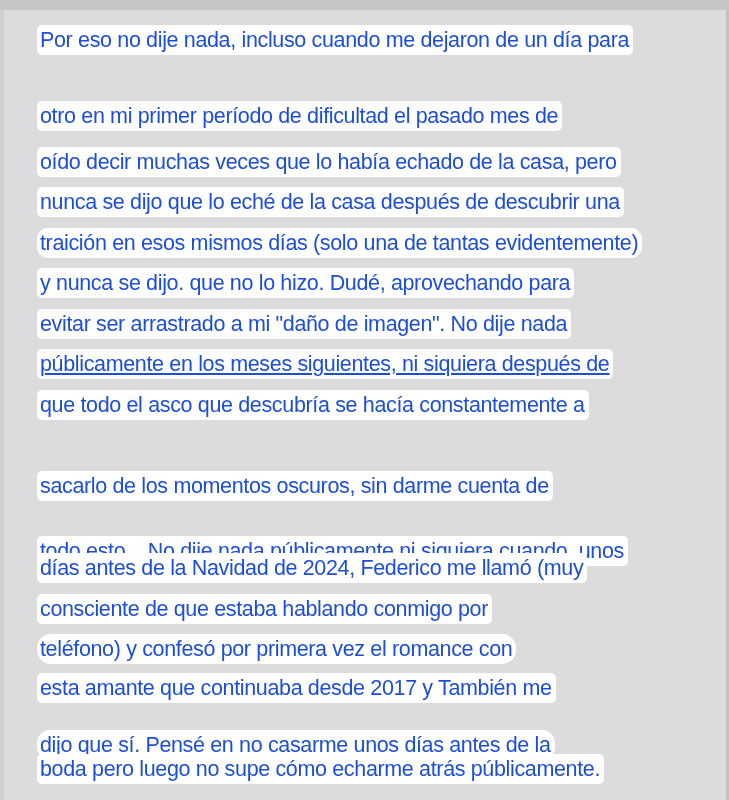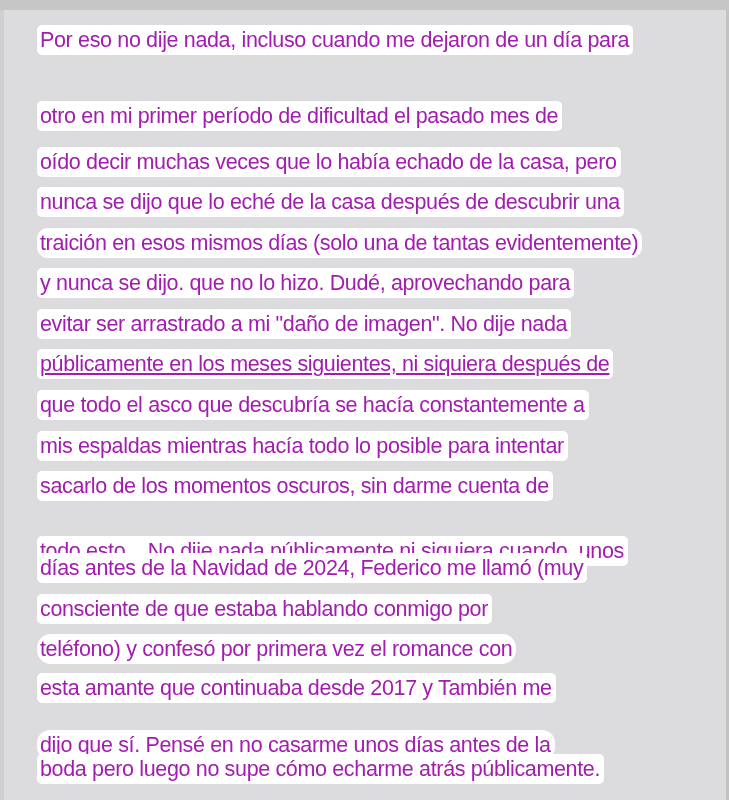--- a/index.html
+++ b/index.html
@@ -10,21 +10,21 @@
   }
   .top-bar { position: absolute; left: 0; top: 0; width: 729px; height: 10px; background: #c6c6c6; }
   .left-strip { position: absolute; left: 0; top: 10px; width: 4px; height: 790px; background: #cfcfcf; }
   .right-strip { position: absolute; right: 0; top: 10px; width: 3px; height: 790px; background: #c2c2c2; }
   .page { position: absolute; left: 4px; top: 10px; width: 722px; height: 790px; background: #dcdbdd; }
   .line {
     position: absolute; left: 33px;
     background: #ffffff; border-radius: 5px;
     height: 30px; line-height: 30px;
     padding: 0 4px 0 3px;
-    font-size: 21.5px; color: #a21caf;
+    font-size: 21.5px; color: #1d4ed8;
     white-space: nowrap;
     letter-spacing: -0.35px;
   }
 </style>
 </head>
 <body>
 
 <div class="top-bar"></div>
 <div class="left-strip"></div>
 <div class="right-strip"></div>
@@ -32,21 +32,20 @@
 <div class="page">
   <div class="line" style="top:15px;">Por eso no dije nada, incluso cuando me dejaron de un día para</div>
   <div class="line" style="top:55px;margin-top:36px;">otro en mi primer período de dificultad el pasado mes de</div>
   <div class="line" style="top:137px;">oído decir muchas veces que lo había echado de la casa, pero</div>
   <div class="line" style="top:177px;">nunca se dijo que lo eché de la casa después de descubrir una</div>
   <div class="line" style="top:218px;border-radius:11px;">traición en esos mismos días (solo una de tantas evidentemente)</div>
   <div class="line" style="top:258px;">y nunca se dijo. que no lo hizo. Dudé, aprovechando para</div>
   <div class="line" style="top:299px;">evitar ser arrastrado a mi "daño de imagen". No dije nada</div>
   <div class="line" style="top:339px;text-decoration:underline;">públicamente en los meses siguientes, ni siquiera después de</div>
   <div class="line" style="top:380px;">que todo el asco que descubría se hacía constantemente a</div>
-  <div class="line" style="top:421px;">mis espaldas mientras hacía todo lo posible para intentar</div>
   <div class="line" style="top:461px;">sacarlo de los momentos oscuros, sin darme cuenta de</div>
   <div class="line" style="top:502px;margin-top:24px;">todo esto. . No dije nada públicamente ni siquiera cuando, unos</div>
   <div class="line" style="top:543px;">días antes de la Navidad de 2024, Federico me llamó (muy</div>
   <div class="line" style="top:584px;">consciente de que estaba hablando conmigo por</div>
   <div class="line" style="top:624px;border-radius:14px;">teléfono) y confesó por primera vez el romance con</div>
   <div class="line" style="top:663px;">esta amante que continuaba desde 2017 y También me</div>
   <div class="line" style="top:720px;border-radius:13px;">dijo que sí. Pensé en no casarme unos días antes de la</div>
   <div class="line" style="top:744px;">boda pero luego no supe cómo echarme atrás públicamente.</div>
 </div>
 

